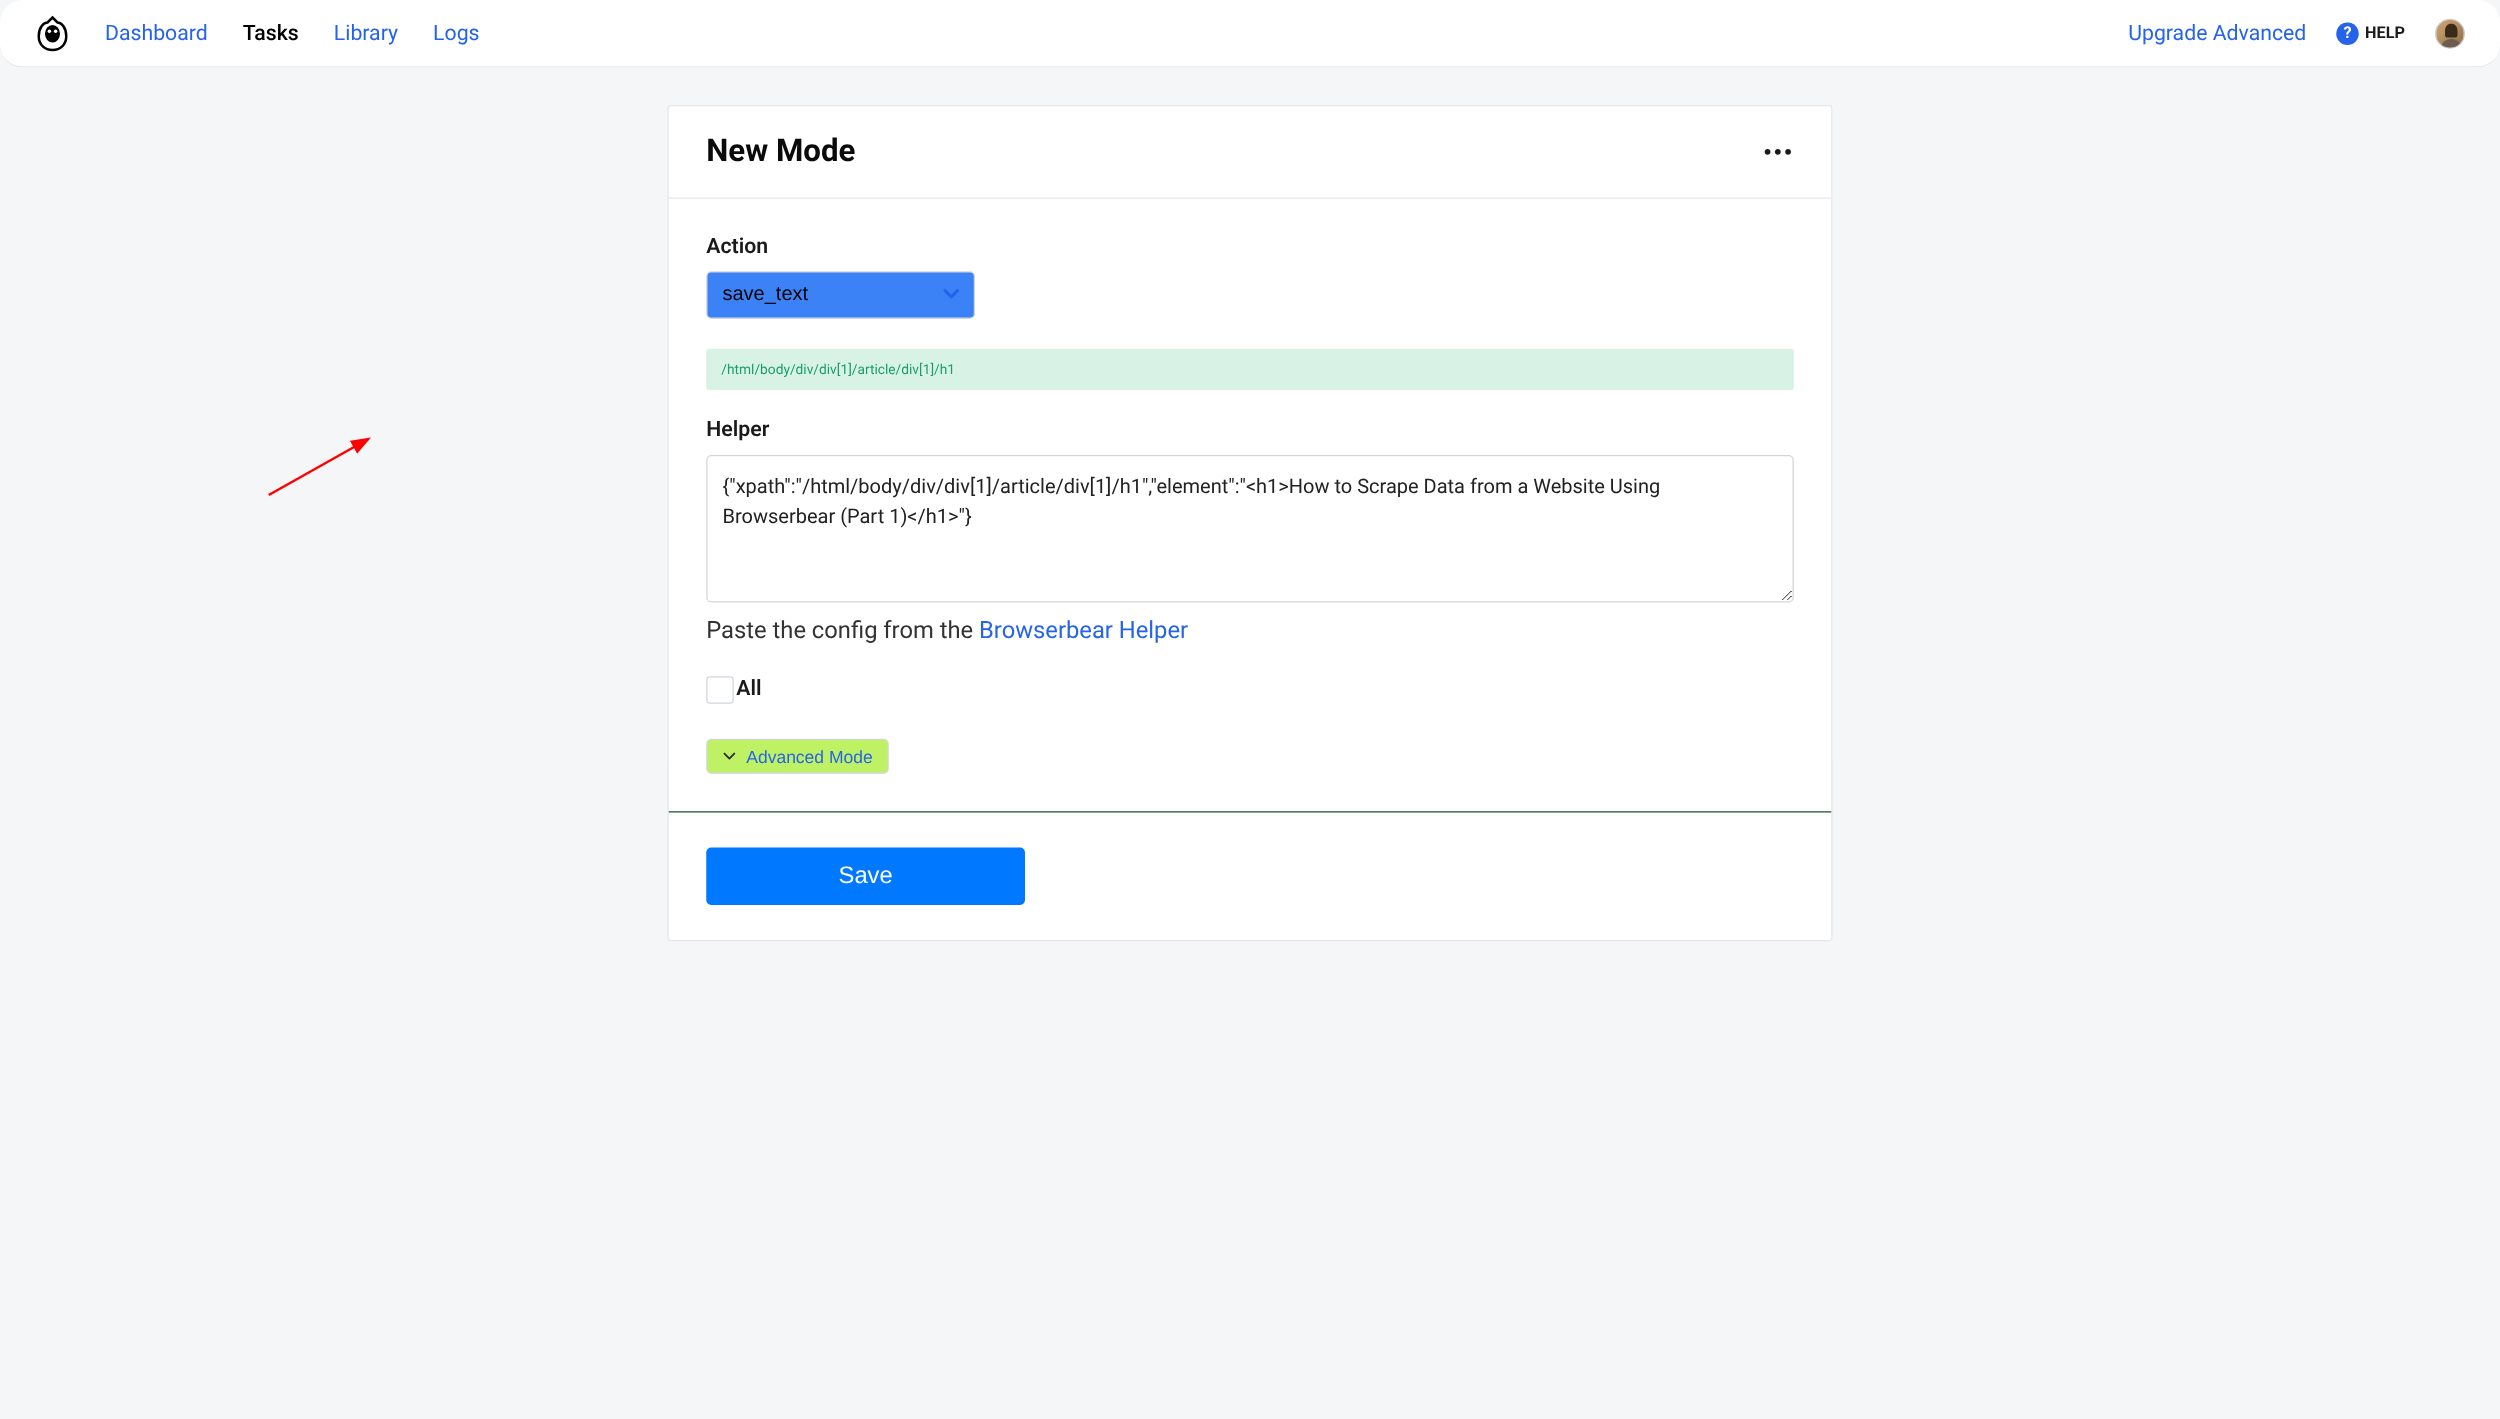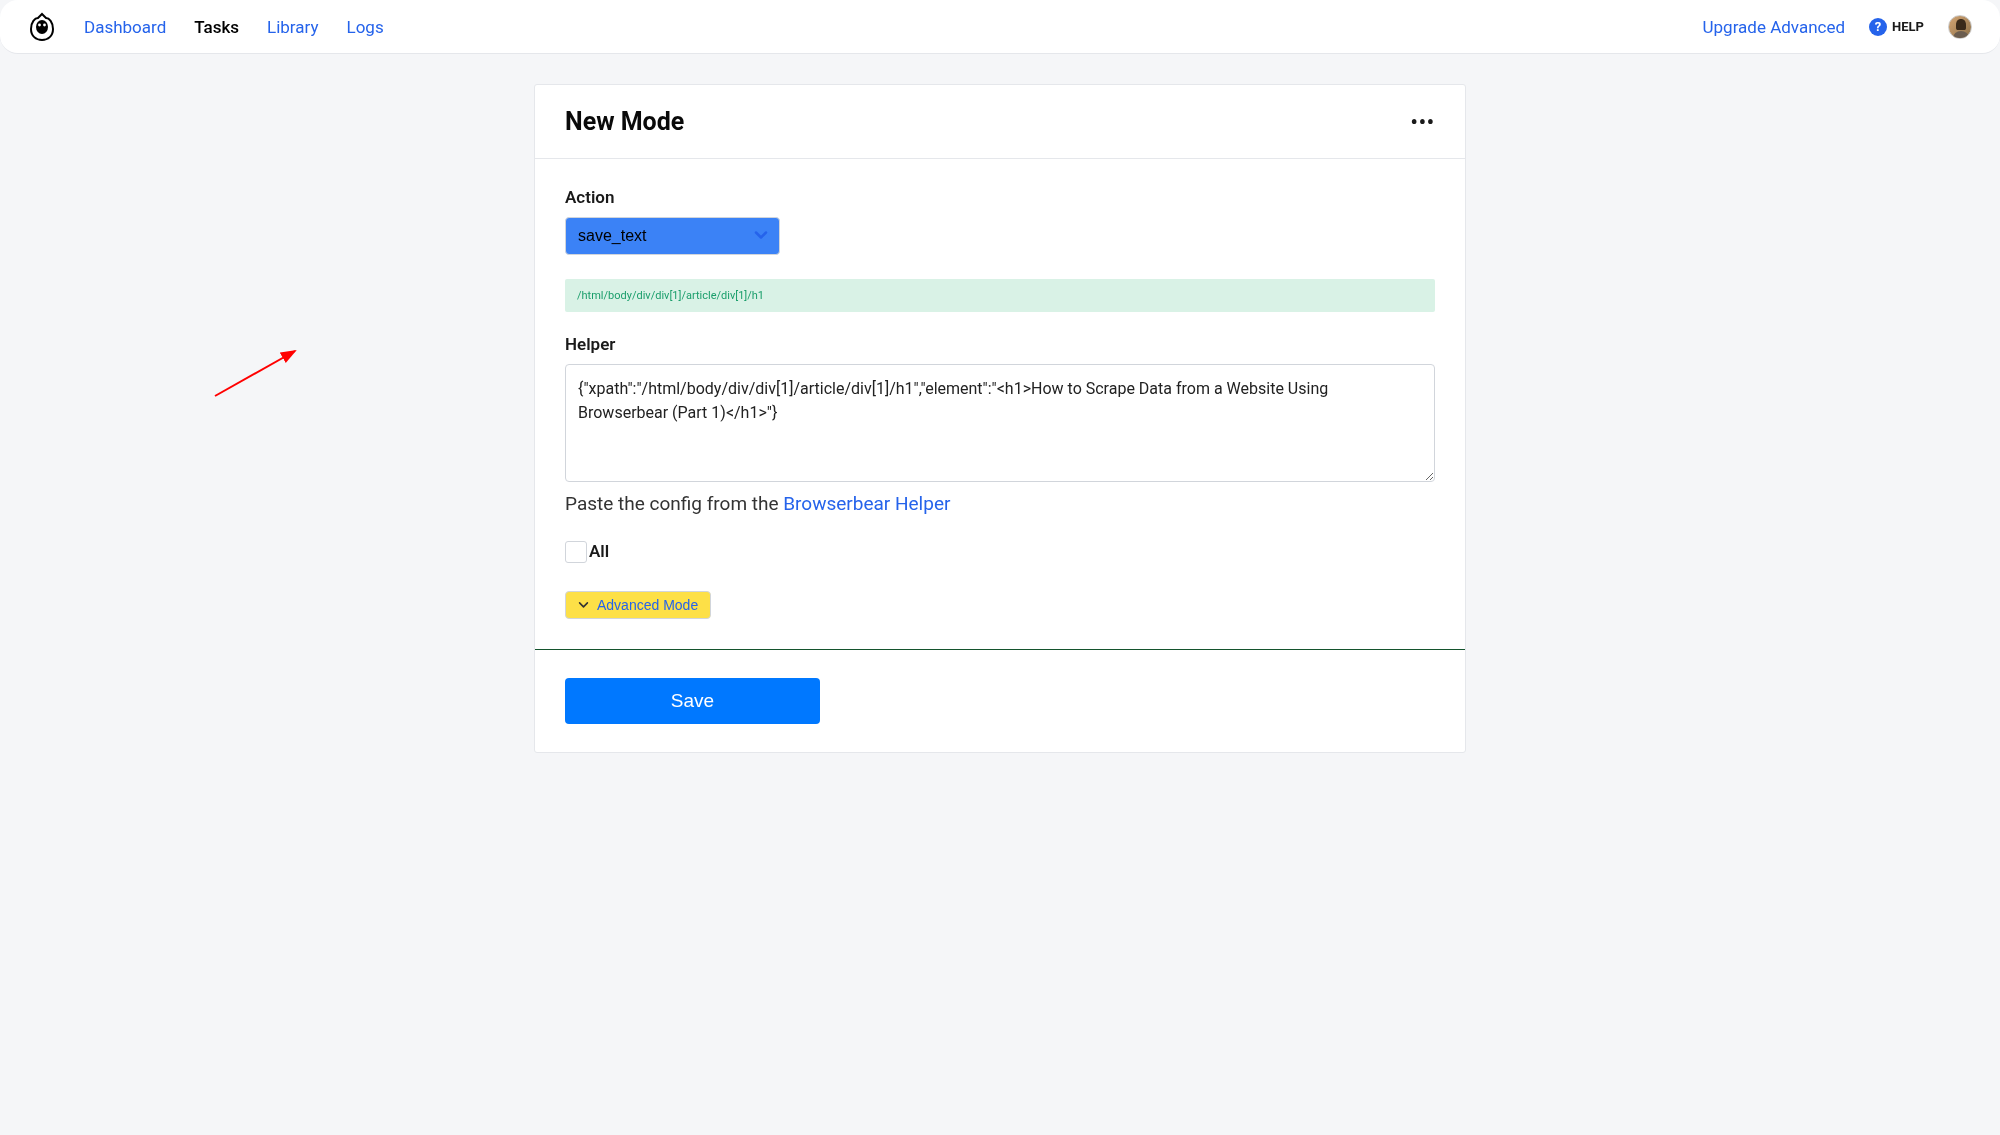--- a/index.html
+++ b/index.html
@@ -198,21 +198,21 @@
       margin-top: 28px;
     }
     .adv-button {
       display: inline-flex;
       align-items: center;
       gap: 8px;
       border: 1px solid #d1d5db;
       border-radius: 4px;
       padding: 5px 12px;
       font-size: 14px;
-      background: #fde047;
+      background: #bef264;
       cursor: pointer;
       color: #2563eb;
     }
     .adv-button .chev {
       color: #333;
     }
     .card-footer {
       padding: 28px 30px;
     }
     .save-btn {

